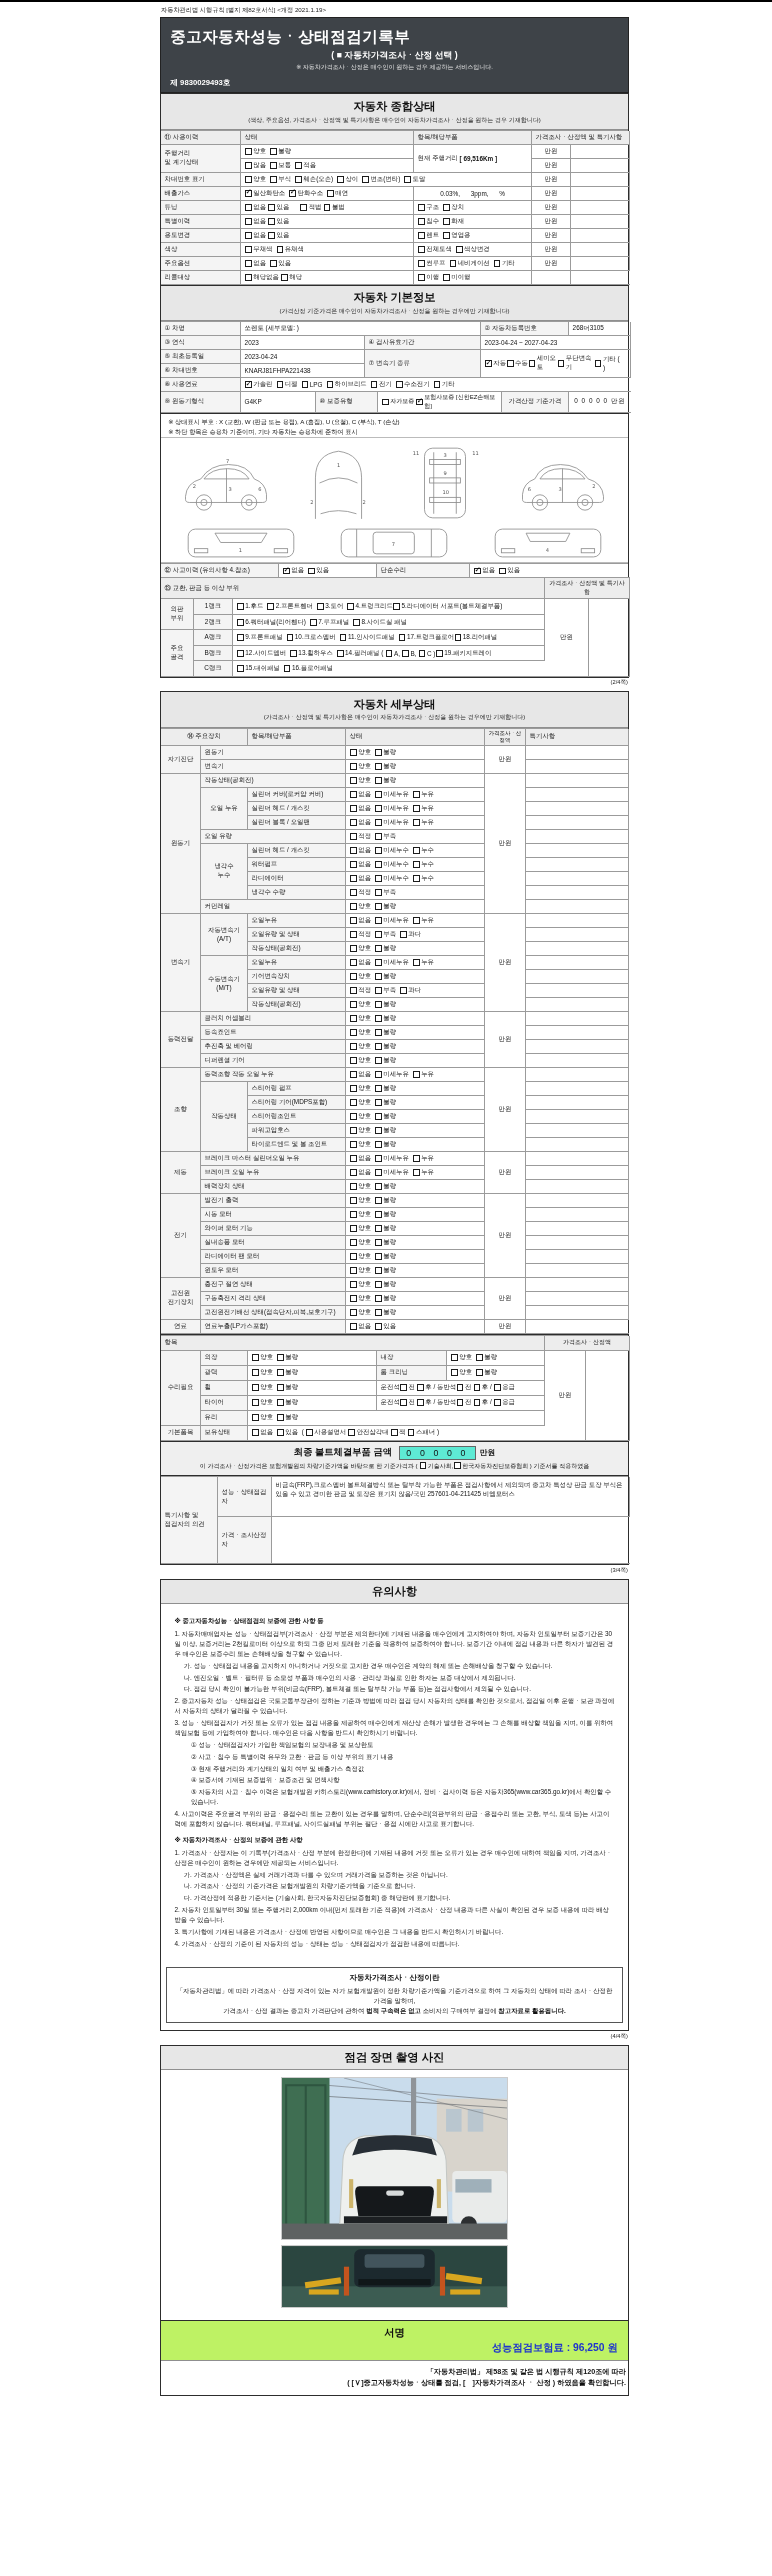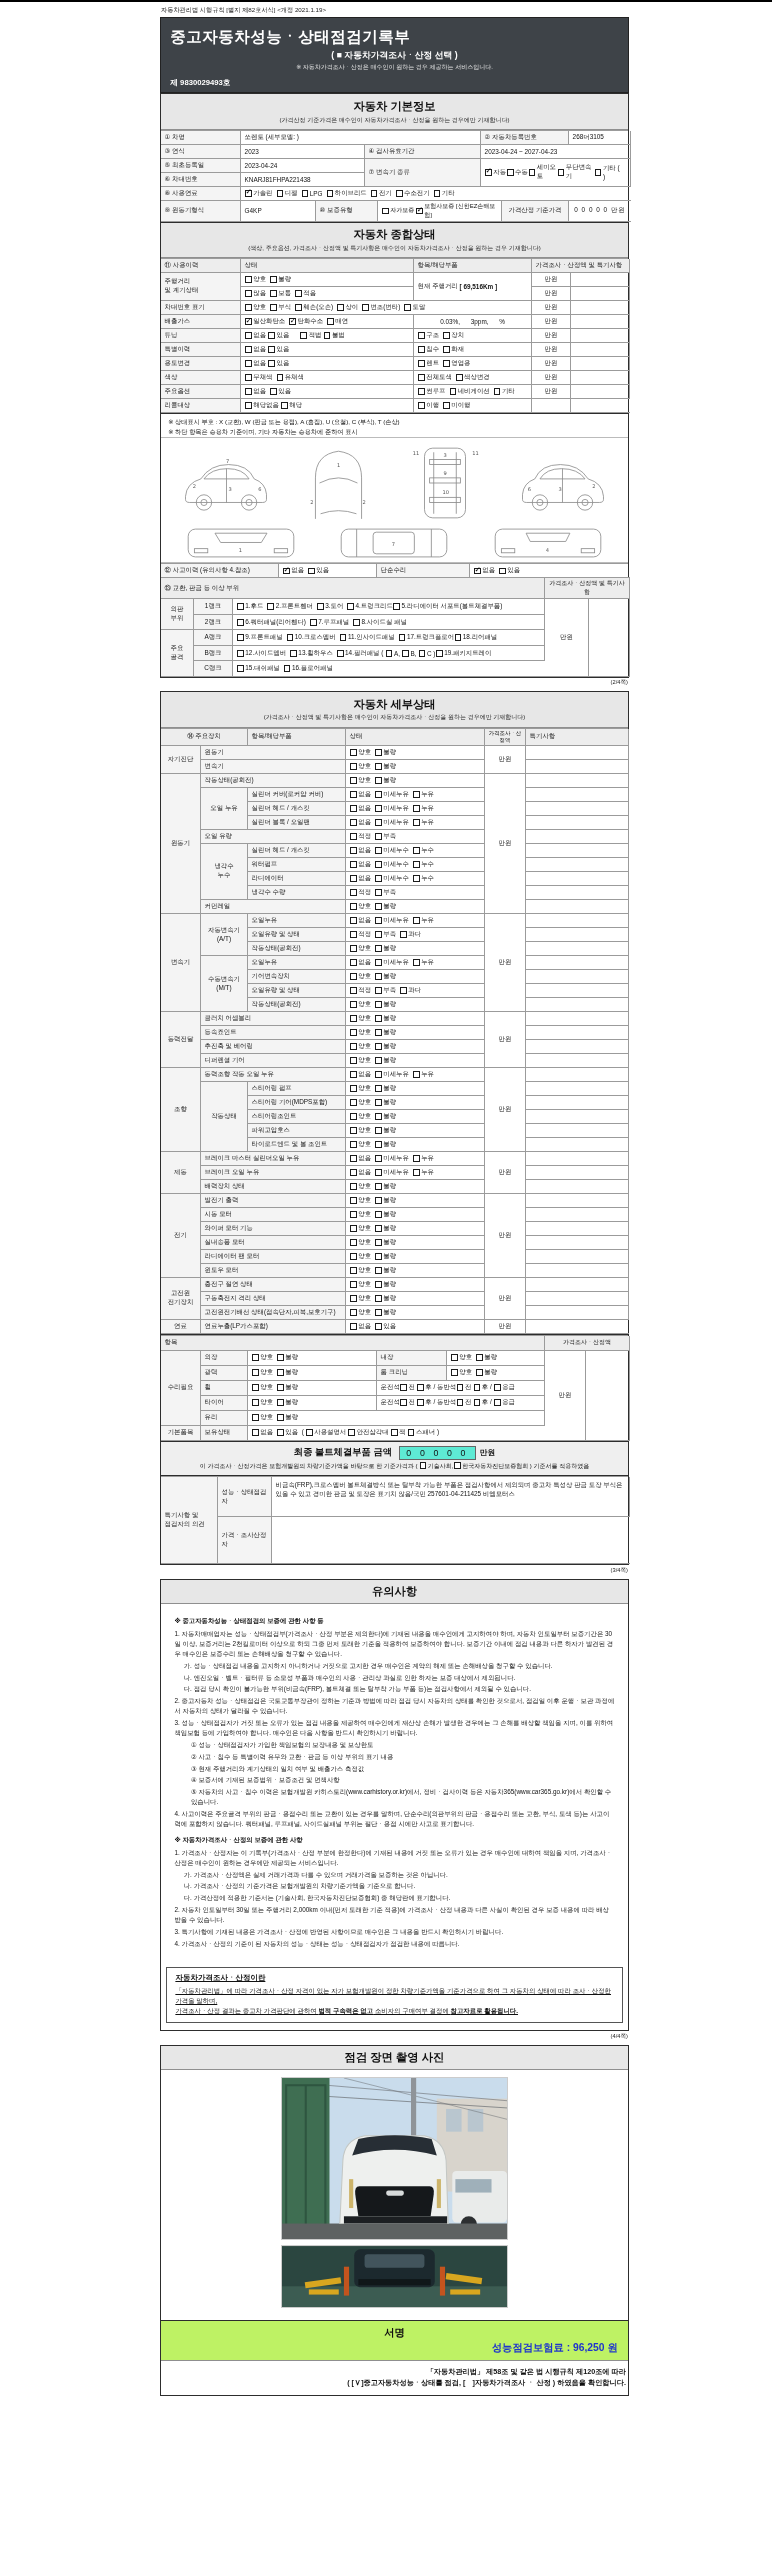--- a/index.html
+++ b/index.html
@@ -68,21 +68,21 @@
   .finalrow .fr2{font-size:6px;margin-top:2.6px;}
 
   .remtext{font-size:6px;line-height:1.45;align-items:flex-start !important;padding-top:3.1px !important;}
 
   
   .ntbody{padding:6.2px 13.4px 8.2px;font-size:6.4px;line-height:1.6;}
   .nt-h{font-weight:bold;margin:5.2px 0 2.6px;}
   .nt-p{margin:1.5px 0;}
   .ind1{padding-left:9.3px;}
   .ind2{padding-left:16.5px;}
-  .nt-box{border:0.8px solid #555;margin:8.2px 5.2px 2.1px;padding:5.2px 8.2px;text-decoration:underline;}
+  .nt-box{border:0.8px solid #555;margin:8.2px 5.2px 2.1px;padding:5.2px 8.2px;text-align:center;}
   .nt-box .bt{font-weight:bold;font-size:7.5px;margin-bottom:3.1px;}
   .nt-box .bl{font-size:6.4px;line-height:1.6;}
 
   
   .photos{padding:6.2px 0 7.2px;text-align:center;}
   .photo{display:block;margin:0 auto 5.2px;border:0.5px solid #ccc;}
 
   
   .signhd{background:#bef264;border-bottom:0.5px solid #8f8f8f;padding:5.2px 10.3px 4.1px;}
   .signhd .s1{text-align:center;font-size:10.3px;font-weight:bold;}
@@ -100,20 +100,90 @@
 
     <div class="hd">
       <div class="t1">중고자동차성능ㆍ상태점검기록부</div>
       <div class="t2">( ■ 자동차가격조사ㆍ산정 선택 )</div>
       <div class="t3">※ 자동차가격조사ㆍ산정은 매수인이 원하는 경우 제공하는 서비스입니다.</div>
       <div class="no">제 9830029493호</div>
     </div>
 
     <div class="sec">
       <div class="strip">
+        <div class="st">자동차 종합상태</div>
+        <div class="ss">(색상, 주요옵션, 가격조사ㆍ산정액 및 특기사항은 매수인이 자동차가격조사ㆍ산정을 원하는 경우 기재합니다)</div>
+      </div>
+      <div class="g grid-comp">
+        <div class="lab hc">⑪ 사용이력</div>
+        <div class="lab hc">상태</div>
+        <div class="lab hc">항목/해당부품</div>
+        <div class="lab hc" style="grid-column:span 2">가격조사ㆍ산정액 및 특기사항</div>
+
+        <div class="lab" style="grid-row:span 2">주행거리
+및 계기상태</div>
+        <div><span class="cb"></span><span>양호  </span><span class="cb"></span><span>불량</span></div>
+        <div style="grid-row:span 2"><span>현재 주행거리 </span><span class="bold">[ 69,516Km ]</span></div>
+        <div class="pr">만원</div>
+        <div></div>
+        <div><span class="cb"></span><span>많음  </span><span class="cb"></span><span>보통  </span><span class="cb"></span><span>적음</span></div>
+        <div class="pr">만원</div>
+        <div></div>
+
+        <div class="lab">차대번호 표기</div>
+        <div style="grid-column:span 2"><span class="cb"></span><span>양호  </span><span class="cb"></span><span>부식  </span><span class="cb"></span><span>훼손(오손)  </span><span class="cb"></span><span>상이  </span><span class="cb"></span><span>변조(변타)  </span><span class="cb"></span><span>도말</span></div>
+        <div class="pr">만원</div>
+        <div></div>
+
+        <div class="lab">배출가스</div>
+        <div><span class="cb on"></span><span>일산화탄소  </span><span class="cb on"></span><span>탄화수소  </span><span class="cb"></span><span>매연</span></div>
+        <div class="c">0.03%,      3ppm,      %</div>
+        <div class="pr">만원</div>
+        <div></div>
+
+        <div class="lab">튜닝</div>
+        <div><span class="cb"></span><span>없음 </span><span class="cb"></span><span>있음      </span><span class="cb"></span><span>적법 </span><span class="cb"></span><span>불법</span></div>
+        <div><span class="cb"></span><span>구조  </span><span class="cb"></span><span>장치</span></div>
+        <div class="pr">만원</div>
+        <div></div>
+
+        <div class="lab">특별이력</div>
+        <div><span class="cb"></span><span>없음 </span><span class="cb"></span><span>있음</span></div>
+        <div><span class="cb"></span><span>침수  </span><span class="cb"></span><span>화재</span></div>
+        <div class="pr">만원</div>
+        <div></div>
+
+        <div class="lab">용도변경</div>
+        <div><span class="cb"></span><span>없음 </span><span class="cb"></span><span>있음</span></div>
+        <div><span class="cb"></span><span>렌트  </span><span class="cb"></span><span>영업용</span></div>
+        <div class="pr">만원</div>
+        <div></div>
+
+        <div class="lab">색상</div>
+        <div><span class="cb"></span><span>무채색  </span><span class="cb"></span><span>유채색</span></div>
+        <div><span class="cb"></span><span>전체도색  </span><span class="cb"></span><span>색상변경</span></div>
+        <div class="pr">만원</div>
+        <div></div>
+
+        <div class="lab">주요옵션</div>
+        <div><span class="cb"></span><span>없음  </span><span class="cb"></span><span>있음</span></div>
+        <div><span class="cb"></span><span>썬루프  </span><span class="cb"></span><span>네비게이션  </span><span class="cb"></span><span>기타</span></div>
+        <div class="pr">만원</div>
+        <div></div>
+
+        <div class="lab">리콜대상</div>
+        <div><span class="cb"></span><span>해당없음 </span><span class="cb"></span><span>해당</span></div>
+        <div><span class="cb"></span><span>이행  </span><span class="cb"></span><span>미이행</span></div>
+        <div class="pr"></div>
+        <div></div>
+      </div>
+    </div>
+
+    <div class="sec">
+      <div class="strip">
         <div class="st">자동차 기본정보</div>
         <div class="ss">(가격산정 기준가격은 매수인이 자동차가격조사ㆍ산정을 원하는 경우에만 기재합니다)</div>
       </div>
       <div class="g grid-basic">
         <div class="lab">① 차명</div>
         <div style="grid-column:span 2">쏘렌토 (세부모델: )</div>
         <div class="lab">② 자동차등록번호</div>
         <div>268더3105</div>
 
         <div class="lab">③ 연식</div>
@@ -132,90 +202,20 @@
         <div class="lab">⑧ 사용연료</div>
         <div style="grid-column:span 4"><span class="cb on"></span><span>가솔린  </span><span class="cb"></span><span>디젤  </span><span class="cb"></span><span>LPG  </span><span class="cb"></span><span>하이브리드  </span><span class="cb"></span><span>전기  </span><span class="cb"></span><span>수소전기  </span><span class="cb"></span><span>기타</span></div>
       </div>
       <div class="g grid-basic2" style="border-top:0">
         <div class="lab">⑨ 원동기형식</div>
         <div>G4KP</div>
         <div class="lab">⑩ 보증유형</div>
         <div style="font-size:6px"><span class="cb"></span><span>자가보증  </span><span class="cb on"></span><span>보험사보증 [신한EZ손해보험]</span></div>
         <div class="lab c">가격산정 기준가격</div>
         <div class="c" style="letter-spacing:1px">0 0 0 0 0 만원</div>
-      </div>
-    </div>
-
-    <div class="sec">
-      <div class="strip">
-        <div class="st">자동차 종합상태</div>
-        <div class="ss">(색상, 주요옵션, 가격조사ㆍ산정액 및 특기사항은 매수인이 자동차가격조사ㆍ산정을 원하는 경우 기재합니다)</div>
-      </div>
-      <div class="g grid-comp">
-        <div class="lab hc">⑪ 사용이력</div>
-        <div class="lab hc">상태</div>
-        <div class="lab hc">항목/해당부품</div>
-        <div class="lab hc" style="grid-column:span 2">가격조사ㆍ산정액 및 특기사항</div>
-
-        <div class="lab" style="grid-row:span 2">주행거리
-및 계기상태</div>
-        <div><span class="cb"></span><span>양호  </span><span class="cb"></span><span>불량</span></div>
-        <div style="grid-row:span 2"><span>현재 주행거리 </span><span class="bold">[ 69,516Km ]</span></div>
-        <div class="pr">만원</div>
-        <div></div>
-        <div><span class="cb"></span><span>많음  </span><span class="cb"></span><span>보통  </span><span class="cb"></span><span>적음</span></div>
-        <div class="pr">만원</div>
-        <div></div>
-
-        <div class="lab">차대번호 표기</div>
-        <div style="grid-column:span 2"><span class="cb"></span><span>양호  </span><span class="cb"></span><span>부식  </span><span class="cb"></span><span>훼손(오손)  </span><span class="cb"></span><span>상이  </span><span class="cb"></span><span>변조(변타)  </span><span class="cb"></span><span>도말</span></div>
-        <div class="pr">만원</div>
-        <div></div>
-
-        <div class="lab">배출가스</div>
-        <div><span class="cb on"></span><span>일산화탄소  </span><span class="cb on"></span><span>탄화수소  </span><span class="cb"></span><span>매연</span></div>
-        <div class="c">0.03%,      3ppm,      %</div>
-        <div class="pr">만원</div>
-        <div></div>
-
-        <div class="lab">튜닝</div>
-        <div><span class="cb"></span><span>없음 </span><span class="cb"></span><span>있음      </span><span class="cb"></span><span>적법 </span><span class="cb"></span><span>불법</span></div>
-        <div><span class="cb"></span><span>구조  </span><span class="cb"></span><span>장치</span></div>
-        <div class="pr">만원</div>
-        <div></div>
-
-        <div class="lab">특별이력</div>
-        <div><span class="cb"></span><span>없음 </span><span class="cb"></span><span>있음</span></div>
-        <div><span class="cb"></span><span>침수  </span><span class="cb"></span><span>화재</span></div>
-        <div class="pr">만원</div>
-        <div></div>
-
-        <div class="lab">용도변경</div>
-        <div><span class="cb"></span><span>없음 </span><span class="cb"></span><span>있음</span></div>
-        <div><span class="cb"></span><span>렌트  </span><span class="cb"></span><span>영업용</span></div>
-        <div class="pr">만원</div>
-        <div></div>
-
-        <div class="lab">색상</div>
-        <div><span class="cb"></span><span>무채색  </span><span class="cb"></span><span>유채색</span></div>
-        <div><span class="cb"></span><span>전체도색  </span><span class="cb"></span><span>색상변경</span></div>
-        <div class="pr">만원</div>
-        <div></div>
-
-        <div class="lab">주요옵션</div>
-        <div><span class="cb"></span><span>없음  </span><span class="cb"></span><span>있음</span></div>
-        <div><span class="cb"></span><span>썬루프  </span><span class="cb"></span><span>네비게이션  </span><span class="cb"></span><span>기타</span></div>
-        <div class="pr">만원</div>
-        <div></div>
-
-        <div class="lab">리콜대상</div>
-        <div><span class="cb"></span><span>해당없음 </span><span class="cb"></span><span>해당</span></div>
-        <div><span class="cb"></span><span>이행  </span><span class="cb"></span><span>미이행</span></div>
-        <div class="pr"></div>
-        <div></div>
       </div>
     </div>
 
     <div class="sec">
       <div class="accnotes">
         <div>※ 상태표시 부호 : X (교환), W (판금 또는 용접), A (흠집), U (요철), C (부식), T (손상)</div>
         <div>※ 하단 항목은 승용차 기준이며, 기타 자동차는 승용차에 준하여 표시</div>
       </div>
       <div class="diagrams dg">
         <div class="drow">

